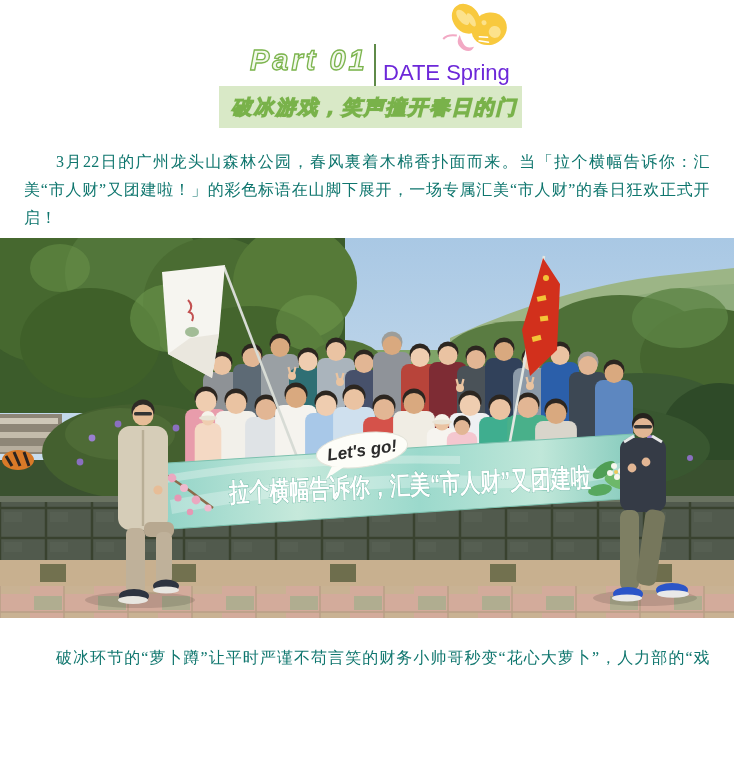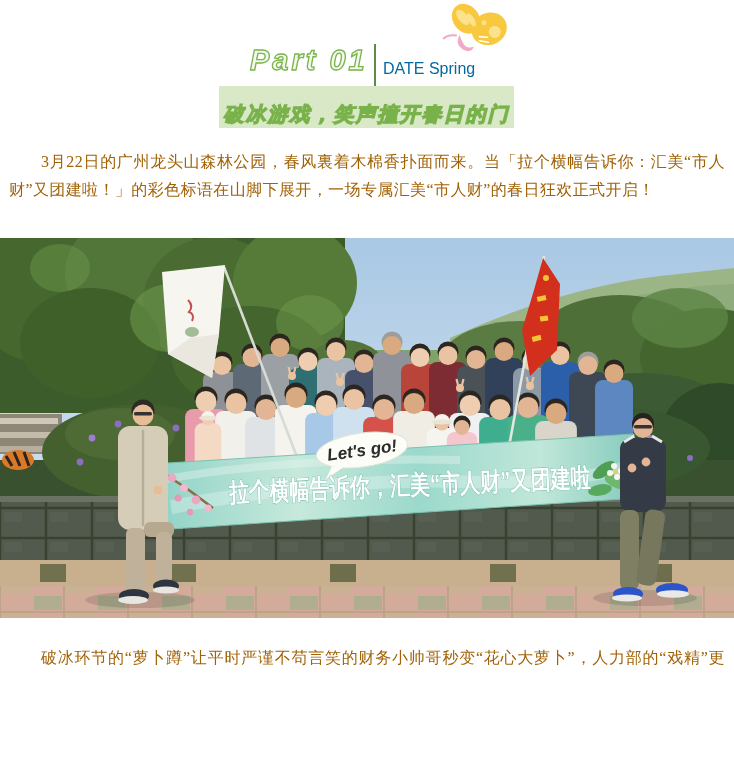--- a/index.html
+++ b/index.html
@@ -6,30 +6,30 @@
   .page{position:relative;width:734px;height:672px;background:#ffffff;overflow:hidden;
         font-family:"Liberation Sans",sans-serif;}
 
   
   .butterfly{position:absolute;left:430px;top:0px;width:94px;height:58px;}
   .part-label{position:absolute;left:250px;top:44px;
       font-size:29px;font-weight:bold;font-style:italic;letter-spacing:3px;
       color:#f3f9ec;-webkit-text-stroke:1.3px #7cb44e;
       text-shadow:0 0 1px #7cb44e;}
   .header-divider{position:absolute;left:374px;top:44px;width:1.5px;height:48px;background:#5f8a48;}
-  .date-label{position:absolute;left:383px;top:60px;font-size:16px;color:#0369a1;}
+  .date-label{position:absolute;left:383px;top:60px;font-size:22px;color:#6d28d9;}
   .section-strip{position:absolute;left:219px;top:86px;width:295px;height:42px;
-      background:#d9e9c7;display:flex;align-items:flex-end;justify-content:center;}
+      background:#d9e9c7;display:flex;align-items:center;justify-content:center;padding-left:8px;}
   .section-title{font-size:20px;font-weight:bold;font-style:italic;letter-spacing:2px;
       color:#f7fbf1;-webkit-text-stroke:1.2px #79b24a;text-shadow:0 0 1px #79b24a;}
 
   
-  .para{position:absolute;left:0;right:0;margin:0;padding:0 9px;
+  .para{position:absolute;left:0;right:0;margin:0;padding:0 24px;
       font-family:"Liberation Serif",serif;font-size:16px;line-height:28px;
-      color:#a16207;text-align:justify;text-indent:2em;letter-spacing:0.4px;}
+      color:#0f766e;text-align:justify;text-indent:2em;letter-spacing:0.4px;}
   .para-1{top:148px;}
   .para-2{top:644px;}
 
   
   .photo{position:absolute;left:0;top:238px;width:734px;height:380px;}
   .photo svg{display:block;}
   .banner-text{font-family:"Liberation Sans",sans-serif;font-weight:bold;
       fill:#ffffff;stroke:#6fb8a6;stroke-width:0.8;paint-order:stroke;}
   .bubble-text{font-family:"Liberation Sans",sans-serif;font-weight:bold;font-style:italic;fill:#2b2b2b;}
 </style>

